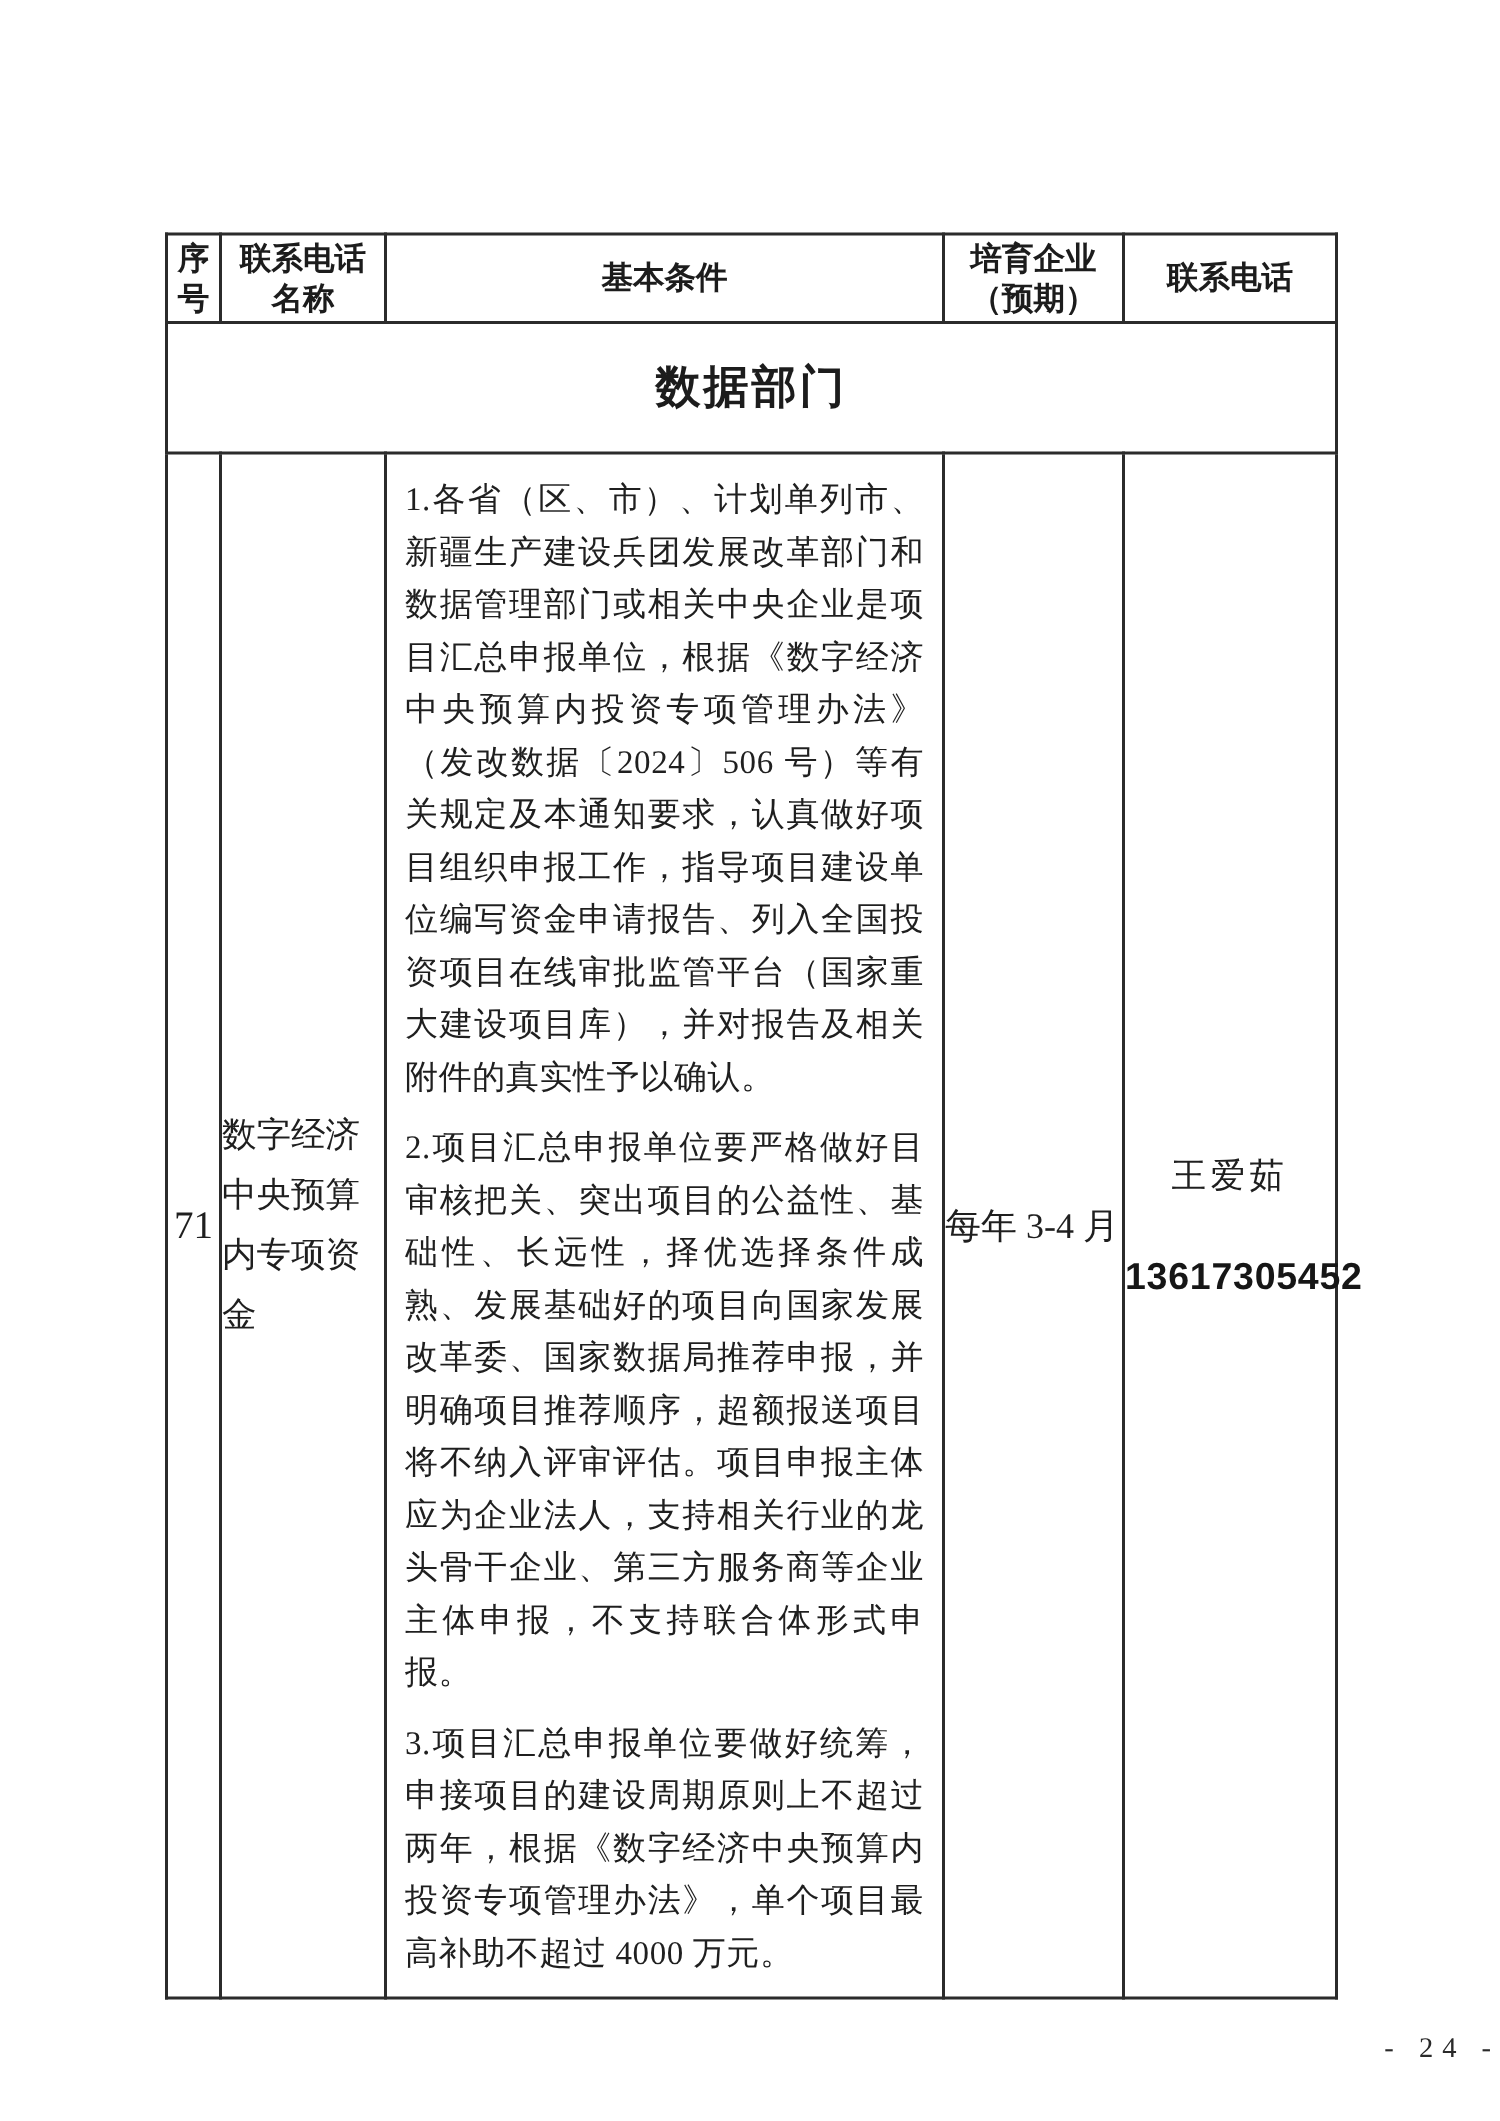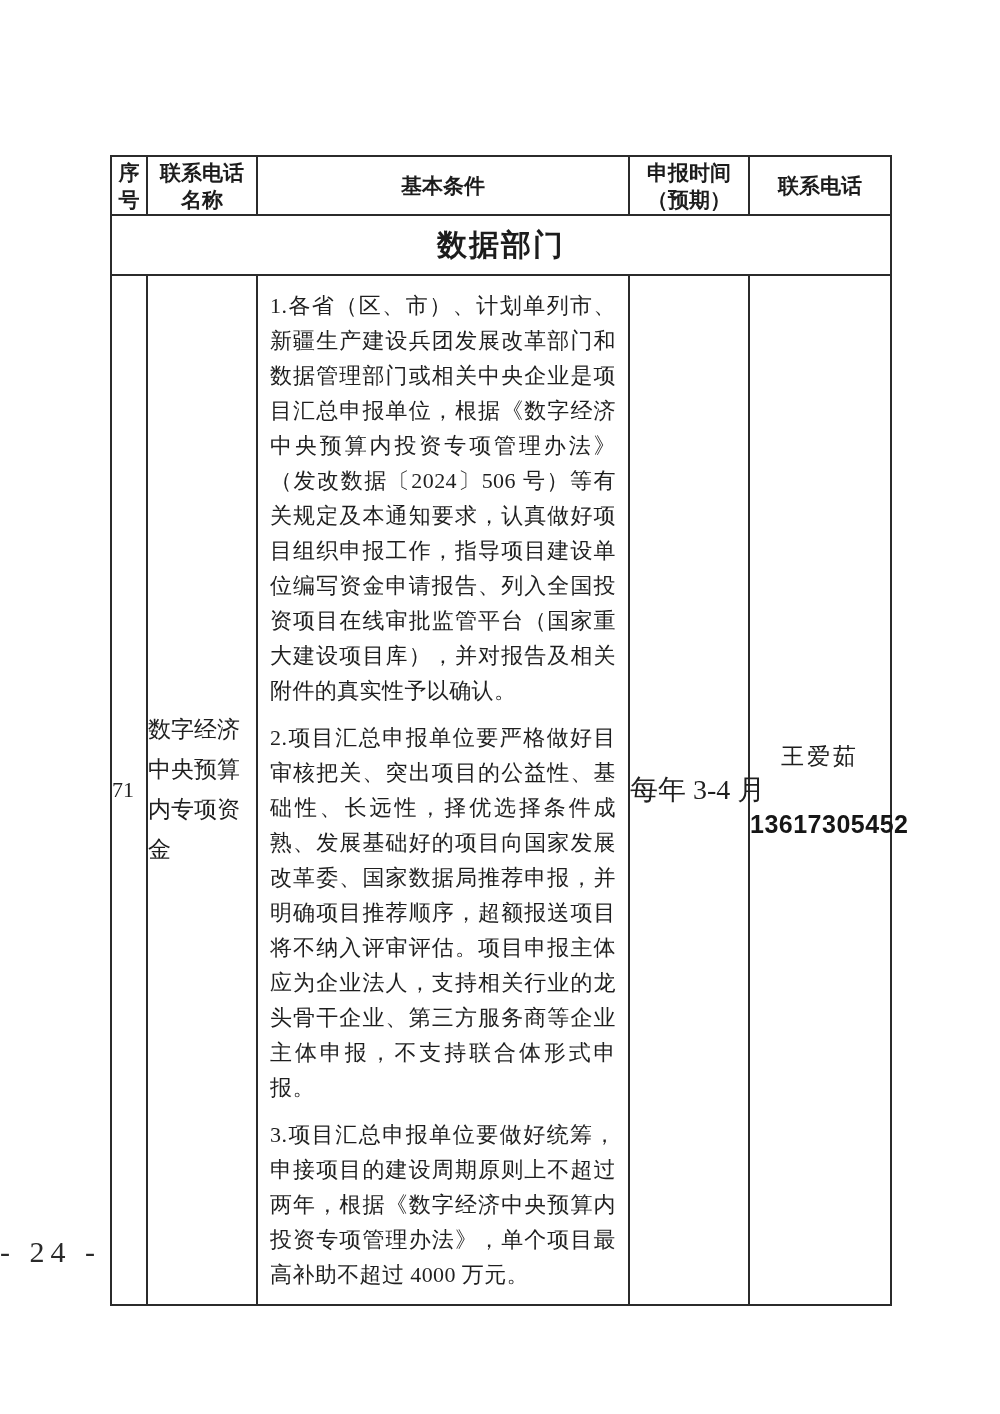--- a/index.html
+++ b/index.html
@@ -37,56 +37,56 @@
   tr.header-row th {
     font-family: "Liberation Sans", "DejaVu Sans", sans-serif;
     font-weight: bold;
     font-size: 21px;
     line-height: 27px;
     text-align: center;
     white-space: pre-line;
     color: #1c1c1c;
   }
   tr.section-row {
-    height: 60px;
+    height: 87px;
   }
   td.section-cell {
     font-family: "Liberation Sans", "DejaVu Sans", sans-serif;
     font-weight: bold;
     font-size: 30px;
     text-align: center;
     letter-spacing: 2px;
     color: #1c1c1c;
   }
   tr.data-row {
     height: 963px;
   }
   td.no-cell {
-    font-size: 22px;
-    text-align: left;
+    font-size: 26px;
+    text-align: center;
   }
   td.name-cell {
     font-size: 23px;
     line-height: 40px;
     padding: 0 6px;
   }
   td.conditions-cell {
     padding: 0 9px;
   }
   td.conditions-cell p {
     margin: 12px;
     font-size: 22px;
     line-height: 35px;
     text-align: justify;
     text-align-last: left;
     letter-spacing: 0.4px;
   }
   td.time-cell {
-    font-size: 28px;
-    text-align: center;
+    font-size: 24px;
+    text-align: left;
     white-space: nowrap;
   }
   td.contact-cell {
     text-align: center;
   }
   .contact-name {
     font-size: 23px;
     line-height: 40px;
     letter-spacing: 3px;
   }
@@ -94,25 +94,25 @@
     font-family: "Liberation Sans", "DejaVu Sans", sans-serif;
     font-weight: bold;
     font-size: 25px;
     line-height: 38px;
     letter-spacing: 0.5px;
     color: #161616;
     margin-top: 28px;
   }
   .page-number {
     position: absolute;
-    top: 1235px;
+    top: 1355px;
     left: 0;
     width: 100%;
-    text-align: left;
-    font-size: 30px;
+    text-align: right;
+    font-size: 19px;
     letter-spacing: 6px;
     color: #2a2a2a;
   }
 </style>
 </head>
 <body>
 
 <div class="page">
 
   <table class="doc-table">
@@ -124,21 +124,21 @@
       <col style="width:142px">
     </colgroup>
 
     <tbody>
         <tr class="header-row">
       <th>序
 号</th>
       <th>联系电话
 名称</th>
       <th>基本条件</th>
-      <th>申报时间
+      <th>培育企业
 （预期）</th>
       <th>联系电话</th>
     </tr>
 
     <tr class="section-row">
       <td class="section-cell" colspan="5">数据部门</td>
     </tr>
 
     <tr class="data-row">
       <td class="no-cell">71</td>

